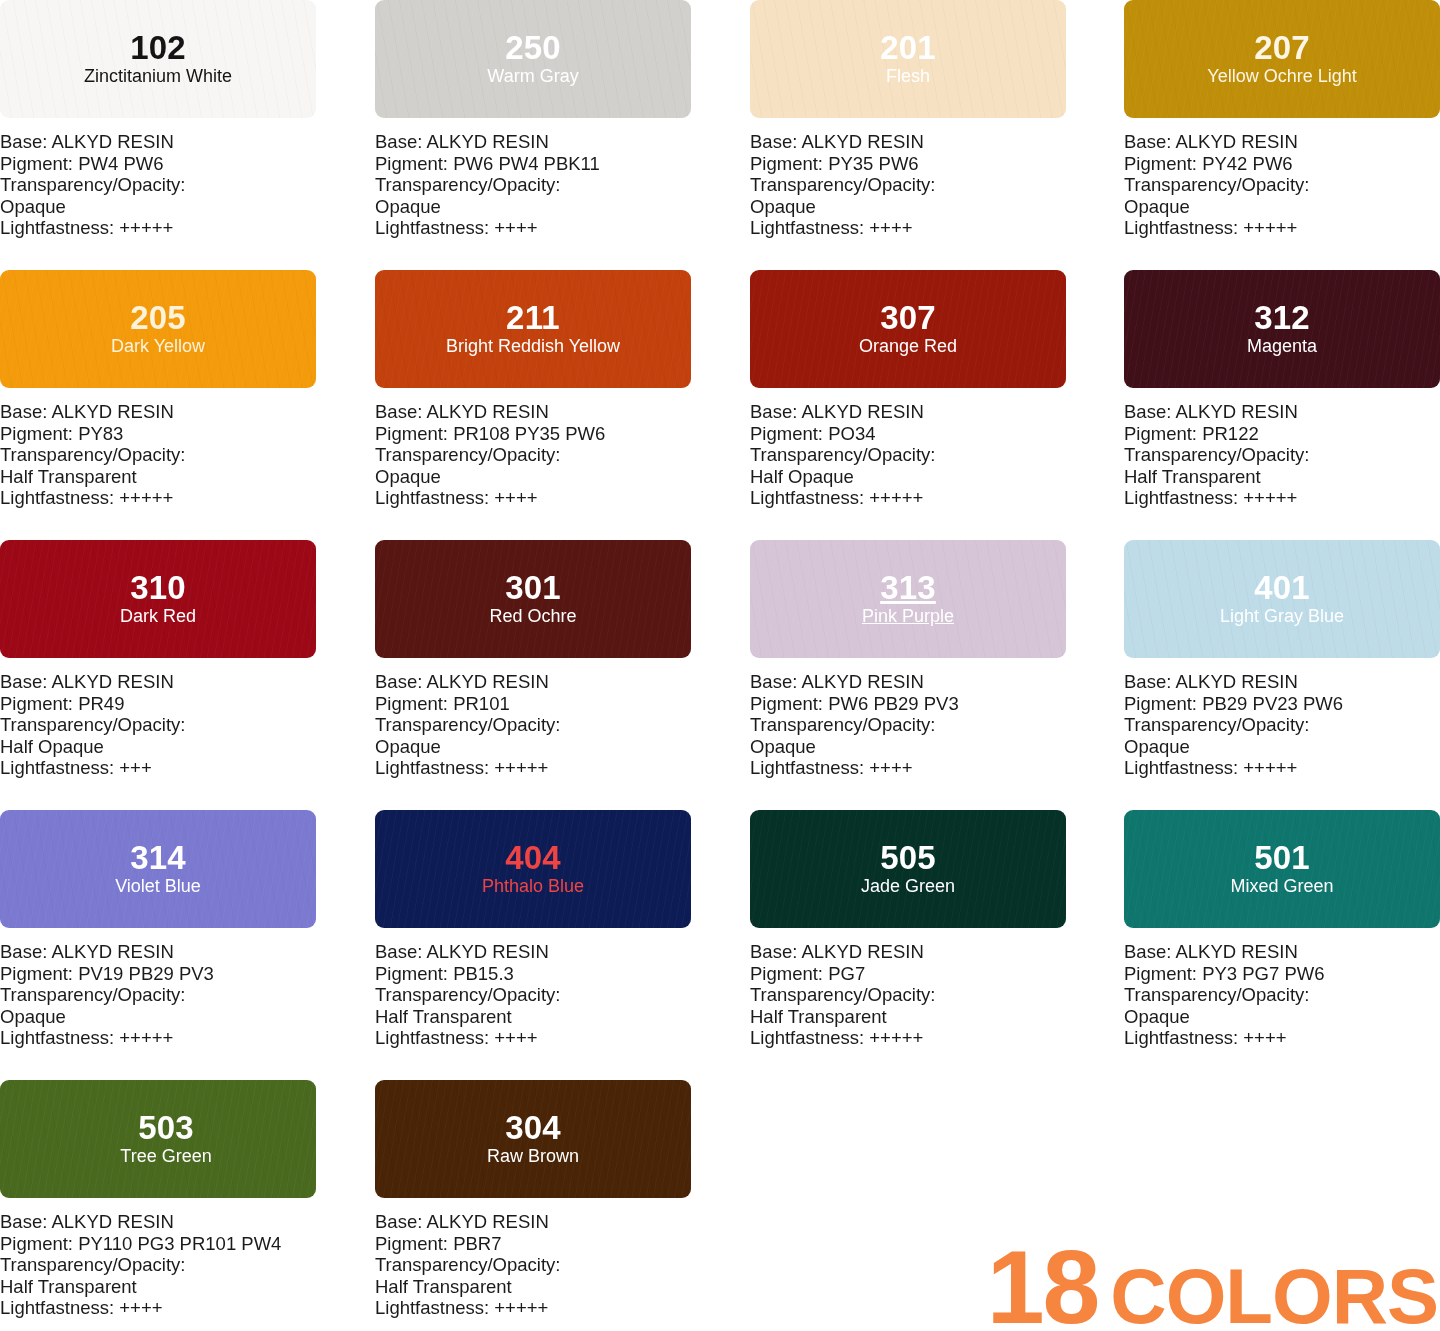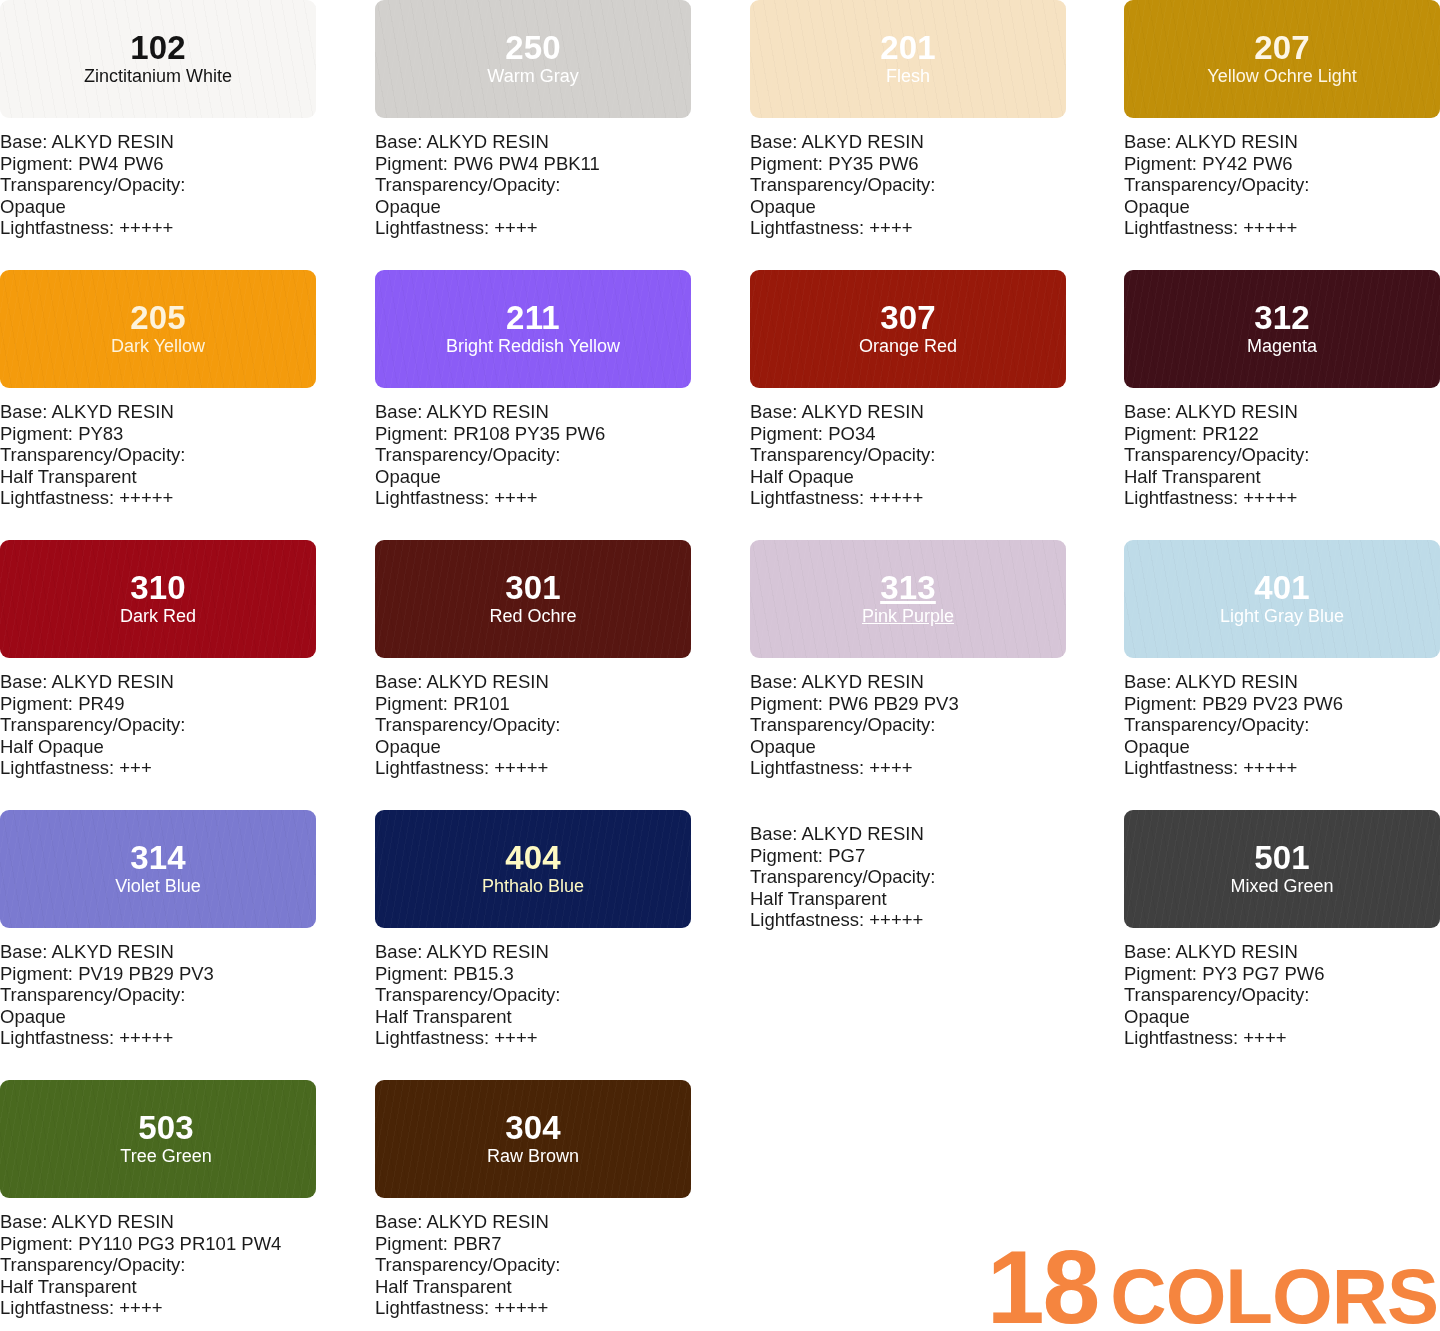--- a/index.html
+++ b/index.html
@@ -160,21 +160,21 @@
         <div class="specs">
           <div>Base: ALKYD RESIN</div>
           <div>Pigment: PY83</div>
           <div>Transparency/Opacity:</div>
           <div>Half Transparent</div>
           <div>Lightfastness: +++++</div>
         </div>
       </div>
       <div class="card spacer" style="display: block;"></div>
       <div class="card">
-        <div class="swatch" style="background: #8b5cf6; color: rgb(255, 255, 255);">
+        <div class="swatch" style="background: #c2410c; color: rgb(255, 255, 255);">
           <div class="grain"></div>
           <div class="sw-code">211</div>
           <div class="sw-name">Bright Reddish Yellow</div>
         </div>
         <div class="specs">
           <div>Base: ALKYD RESIN</div>
           <div>Pigment: PR108 PY35 PW6</div>
           <div>Transparency/Opacity:</div>
           <div>Opaque</div>
           <div>Lightfastness: ++++</div>
@@ -278,46 +278,51 @@
         <div class="specs">
           <div>Base: ALKYD RESIN</div>
           <div>Pigment: PV19 PB29 PV3</div>
           <div>Transparency/Opacity:</div>
           <div>Opaque</div>
           <div>Lightfastness: +++++</div>
         </div>
       </div>
       <div class="card spacer" style="display: block;"></div>
       <div class="card">
-        <div class="swatch" style="background: rgb(13, 28, 85); color: #fef9c3;">
+        <div class="swatch" style="background: rgb(13, 28, 85); color: #ef4444;">
           <div class="grain"></div>
           <div class="sw-code">404</div>
           <div class="sw-name">Phthalo Blue</div>
         </div>
         <div class="specs">
           <div>Base: ALKYD RESIN</div>
           <div>Pigment: PB15.3</div>
           <div>Transparency/Opacity:</div>
           <div>Half Transparent</div>
           <div>Lightfastness: ++++</div>
         </div>
       </div>
       <div class="card spacer" style="display: block;"></div>
       <div class="card">
+        <div class="swatch" style="background: rgb(5, 49, 38); color: rgb(255, 255, 255);">
+          <div class="grain"></div>
+          <div class="sw-code">505</div>
+          <div class="sw-name">Jade Green</div>
+        </div>
         <div class="specs">
           <div>Base: ALKYD RESIN</div>
           <div>Pigment: PG7</div>
           <div>Transparency/Opacity:</div>
           <div>Half Transparent</div>
           <div>Lightfastness: +++++</div>
         </div>
       </div>
       <div class="card spacer" style="display: block;"></div>
       <div class="card">
-        <div class="swatch" style="background: #404040; color: rgb(255, 255, 255);">
+        <div class="swatch" style="background: #0f766e; color: rgb(255, 255, 255);">
           <div class="grain"></div>
           <div class="sw-code">501</div>
           <div class="sw-name">Mixed Green</div>
         </div>
         <div class="specs">
           <div>Base: ALKYD RESIN</div>
           <div>Pigment: PY3 PG7 PW6</div>
           <div>Transparency/Opacity:</div>
           <div>Opaque</div>
           <div>Lightfastness: ++++</div>

